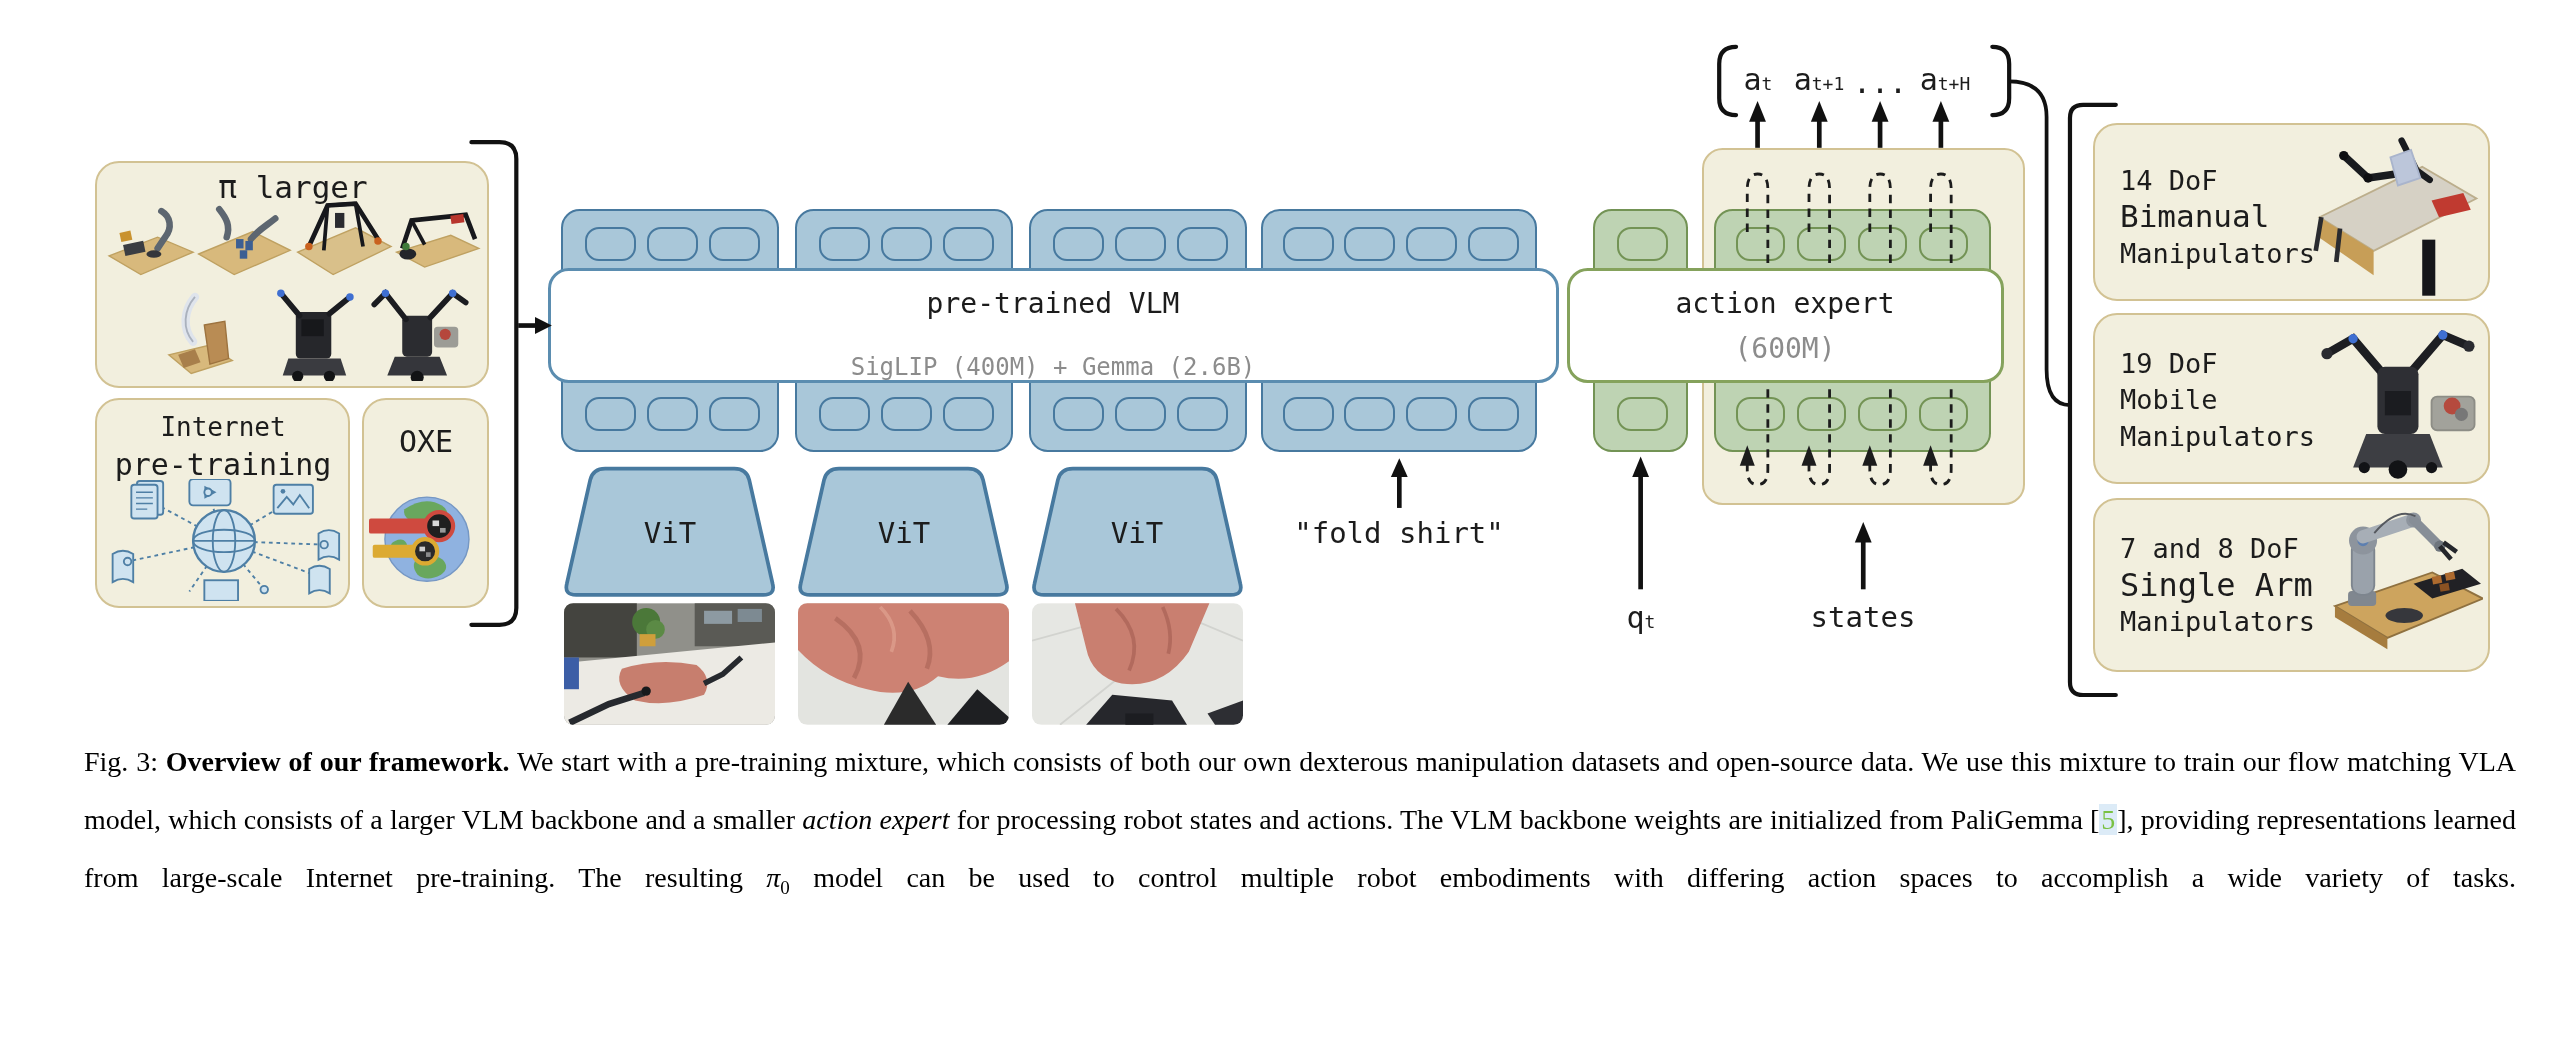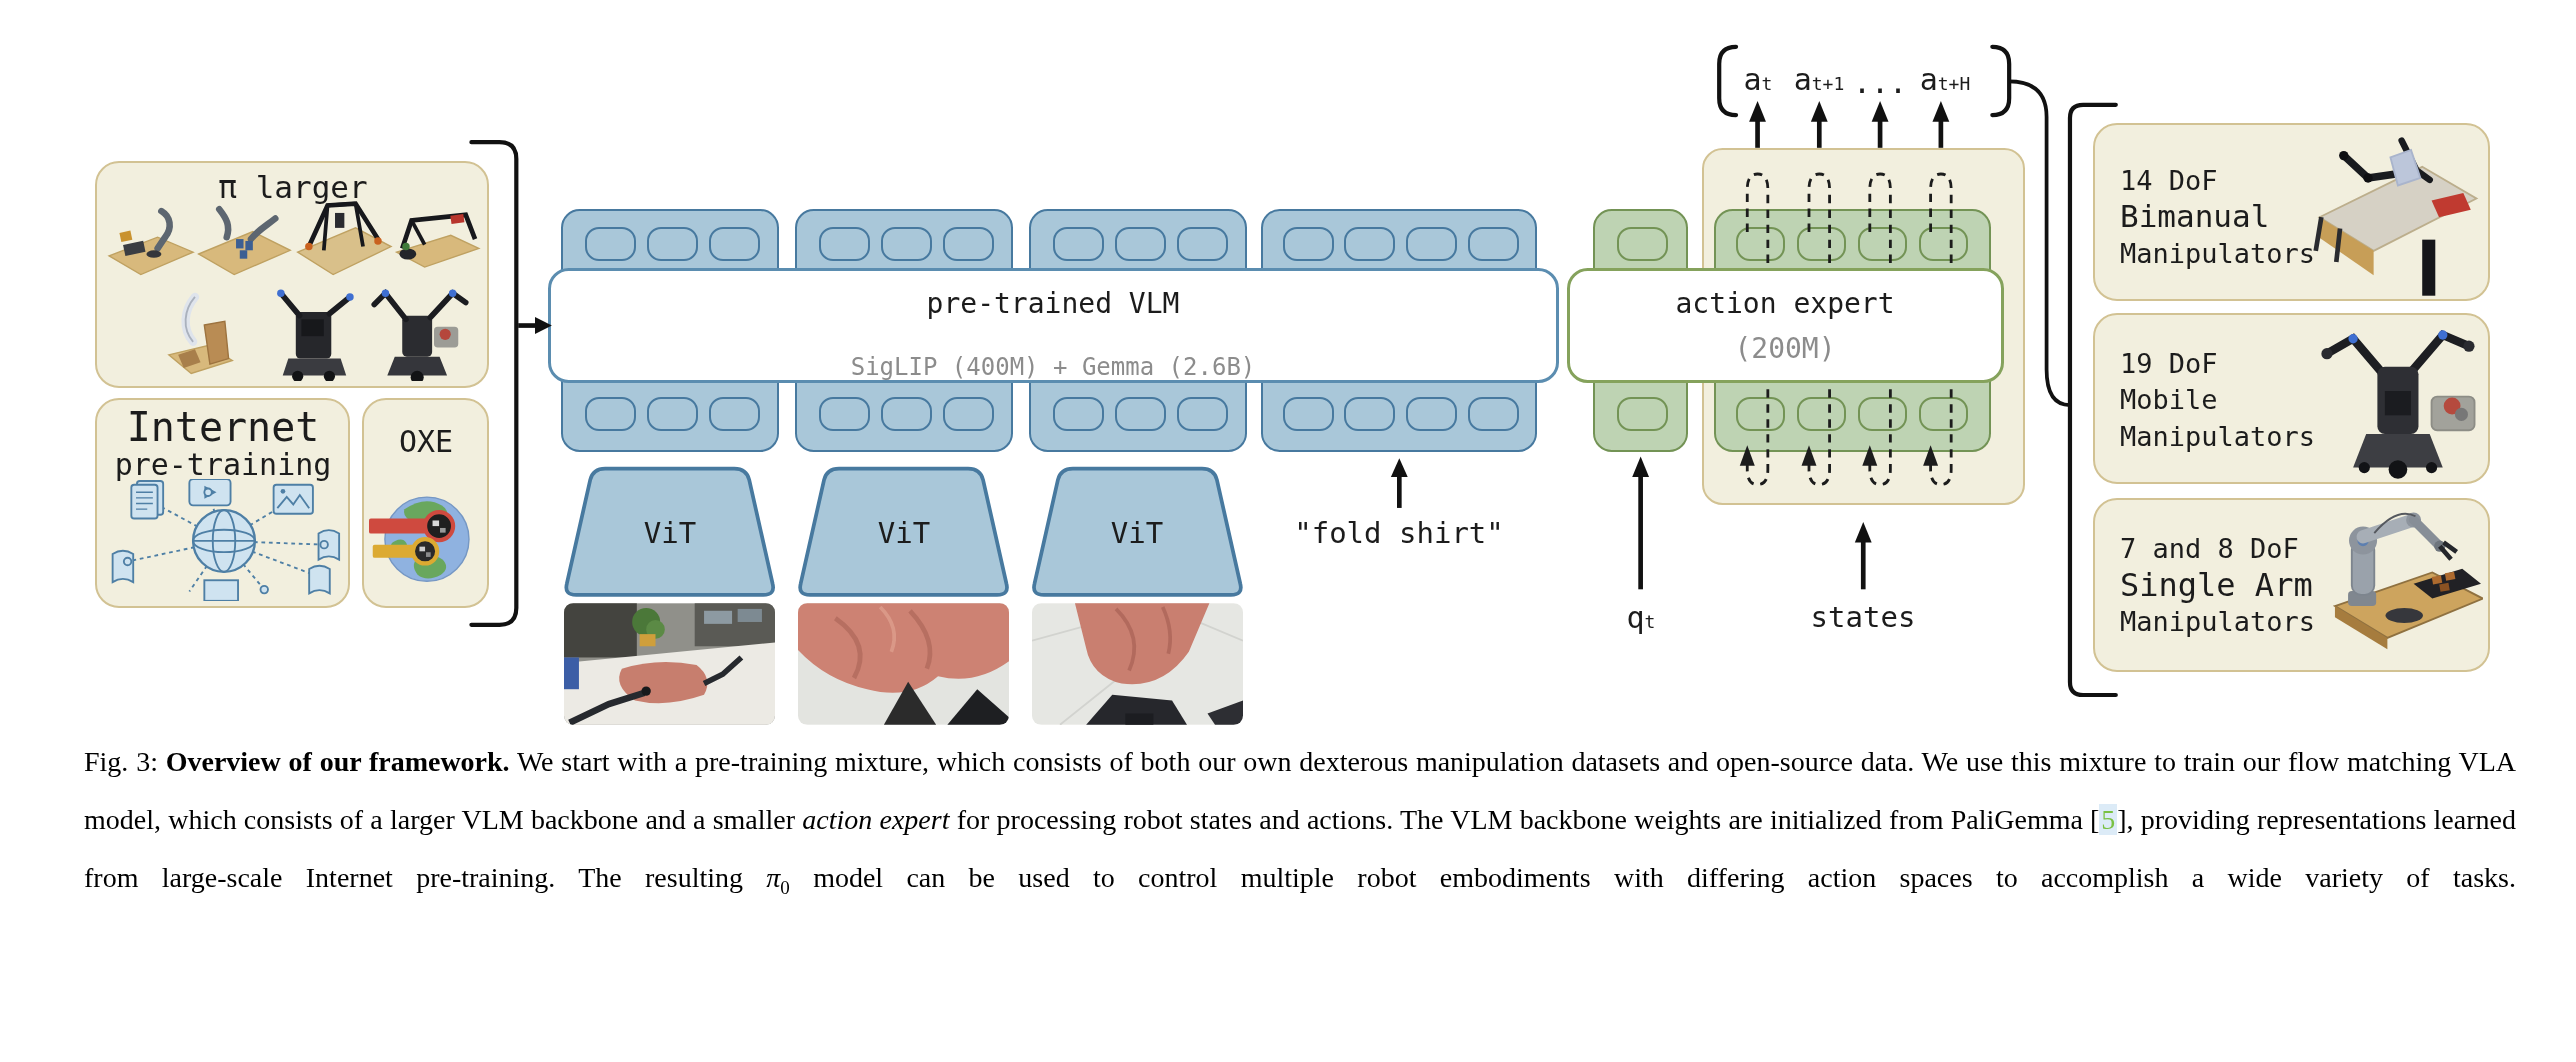--- a/index.html
+++ b/index.html
@@ -96,21 +96,21 @@
     <circle cx="16" cy="8" r="4" fill="#3f6fd1"></circle>
       <circle cx="88" cy="8" r="4" fill="#3f6fd1"></circle>
     <rect x="68" y="44" width="26" height="22" rx="4" fill="#9c9c96"></rect>
     <circle cx="80" cy="52" r="6" fill="#b5473c"></circle>
     <polygon points="26,76 74,76 82,96 18,96" fill="#35363b"></polygon>
     <circle cx="50" cy="98" r="7" fill="#121315"></circle>
   </g>
 </svg>
 
 <div class="beige" style="left:95px;top:398px;width:255px;height:210px"></div>
-<div class="lbl" style="left:223px;top:427px;font-size:40px">Internet</div>
+<div class="lbl" style="left:223px;top:427px;font-size:26px">Internet</div>
 <div class="lbl" style="left:223px;top:464px;font-size:30px">pre-training</div>
 
 <svg class="ill" style="left:107px;top:479px" width="234" height="122" viewBox="0 0 250 130">
   <g stroke="#4e7fa5" fill="none" stroke-width="2" stroke-dasharray="4 4">
     <line x1="125" y1="66" x2="44" y2="22"></line>
       <line x1="125" y1="66" x2="108" y2="14"></line>
       <line x1="125" y1="66" x2="198" y2="22"></line>
     <line x1="125" y1="66" x2="22" y2="88"></line>
       <line x1="125" y1="66" x2="232" y2="70"></line>
       <line x1="125" y1="66" x2="88" y2="120"></line>
@@ -242,21 +242,21 @@
     <polygon points="2056,498 2072,498 2064,476"></polygon>
   </g>
 </svg>
 
 <div class="wbox" style="left:548px;top:268px;width:1011px;height:115px"></div>
 <div class="lbl" style="left:1053px;top:303px;font-size:28px">pre-trained VLM</div>
 <div class="lbl gray" style="left:1053px;top:367px;font-size:24px">SigLIP (400M) + Gemma (2.6B)</div>
 
 <div class="wbox expert" style="left:1567px;top:268px;width:437px;height:115px"></div>
 <div class="lbl" style="left:1785px;top:303px;font-size:28px">action expert</div>
-<div class="lbl gray" style="left:1785px;top:348px;font-size:28px">(200M)</div>
+<div class="lbl gray" style="left:1785px;top:348px;font-size:28px">(600M)</div>
 
 <svg class="overlay over" width="2576" height="739" viewBox="0 0 2754 790">
 
   <path d="M504,152 H534 Q552,152 552,170 V650 Q552,668 534,668 H504" stroke="#111" stroke-width="4.5" fill="none" stroke-linecap="round"></path>
   <line x1="554" y1="348" x2="572" y2="348" stroke="#111" stroke-width="5"></line>
   <polygon points="572,339 572,357 590,348" fill="#111"></polygon>
 
   <g stroke="var(--blue-border)" stroke-width="4" fill="var(--blue-fill)">
     <path d="M606,624 L631,513 Q634,501 647,501 L785,501 Q798,501 801,513 L826,624 Q829,636 816,636 L616,636 Q603,636 606,624 Z"></path>
     <path d="M856,624 L881,513 Q884,501 897,501 L1035,501 Q1048,501 1051,513 L1076,624 Q1079,636 1066,636 L866,636 Q853,636 856,624 Z"></path>

